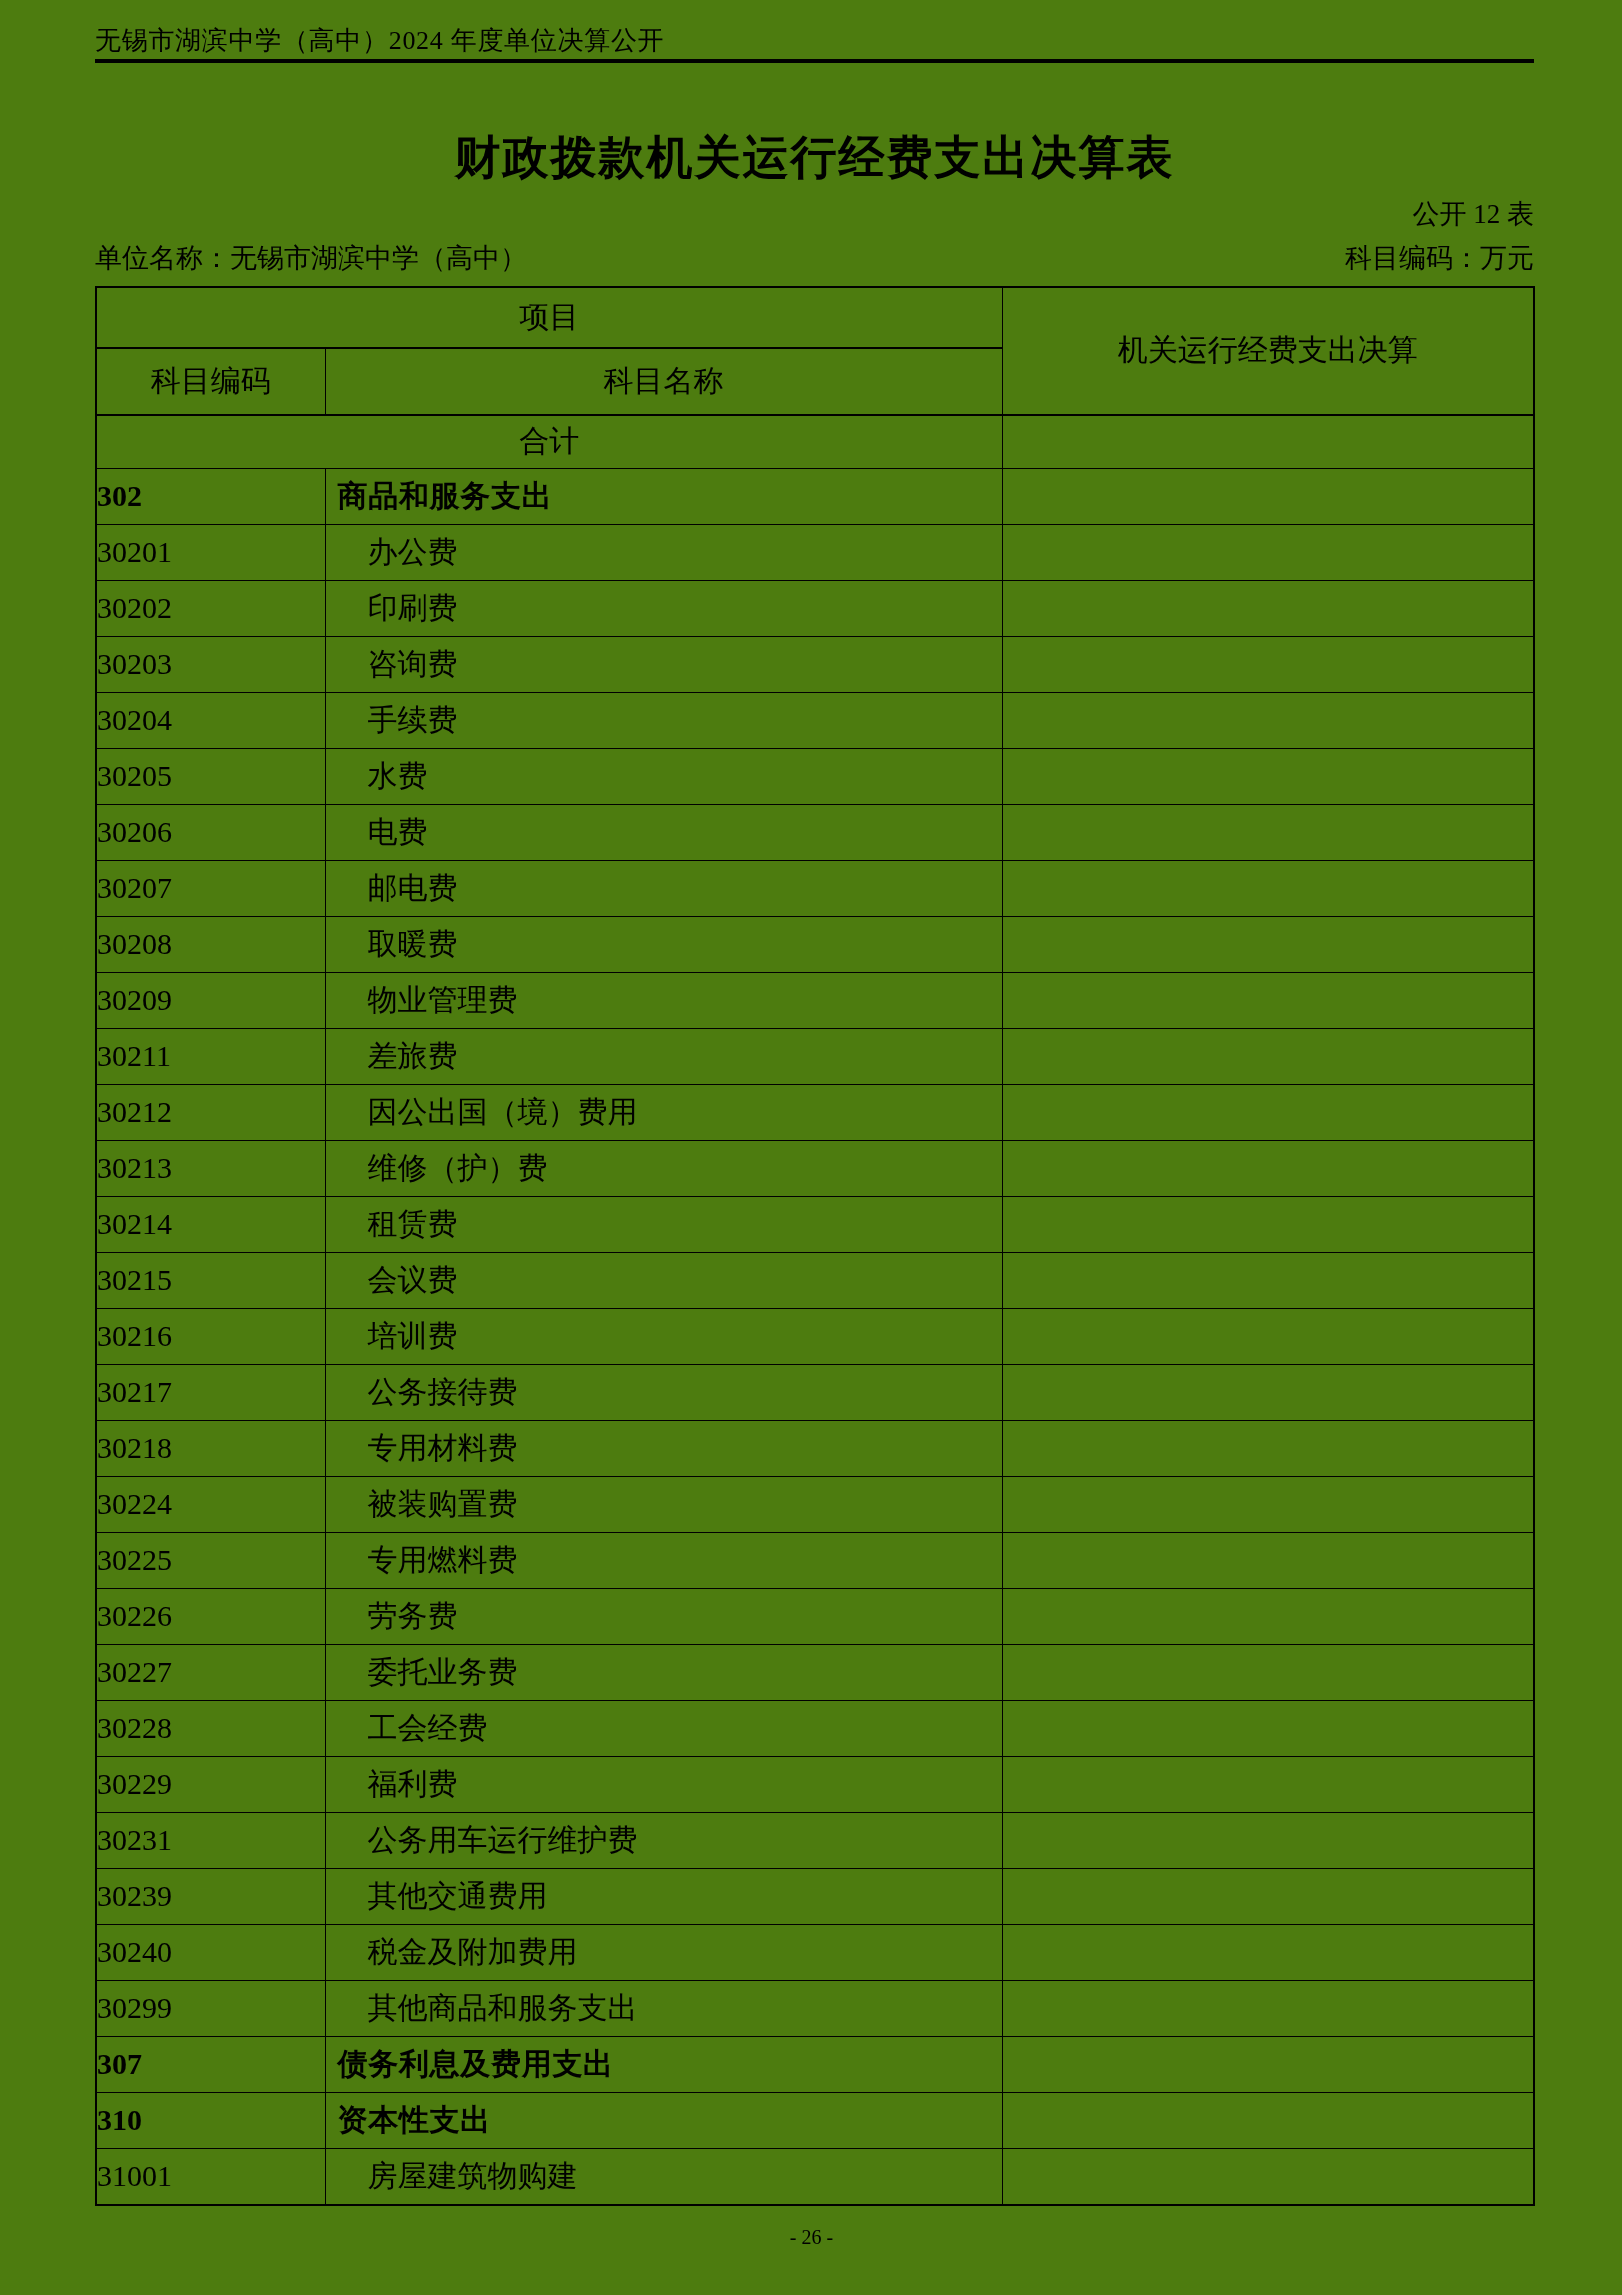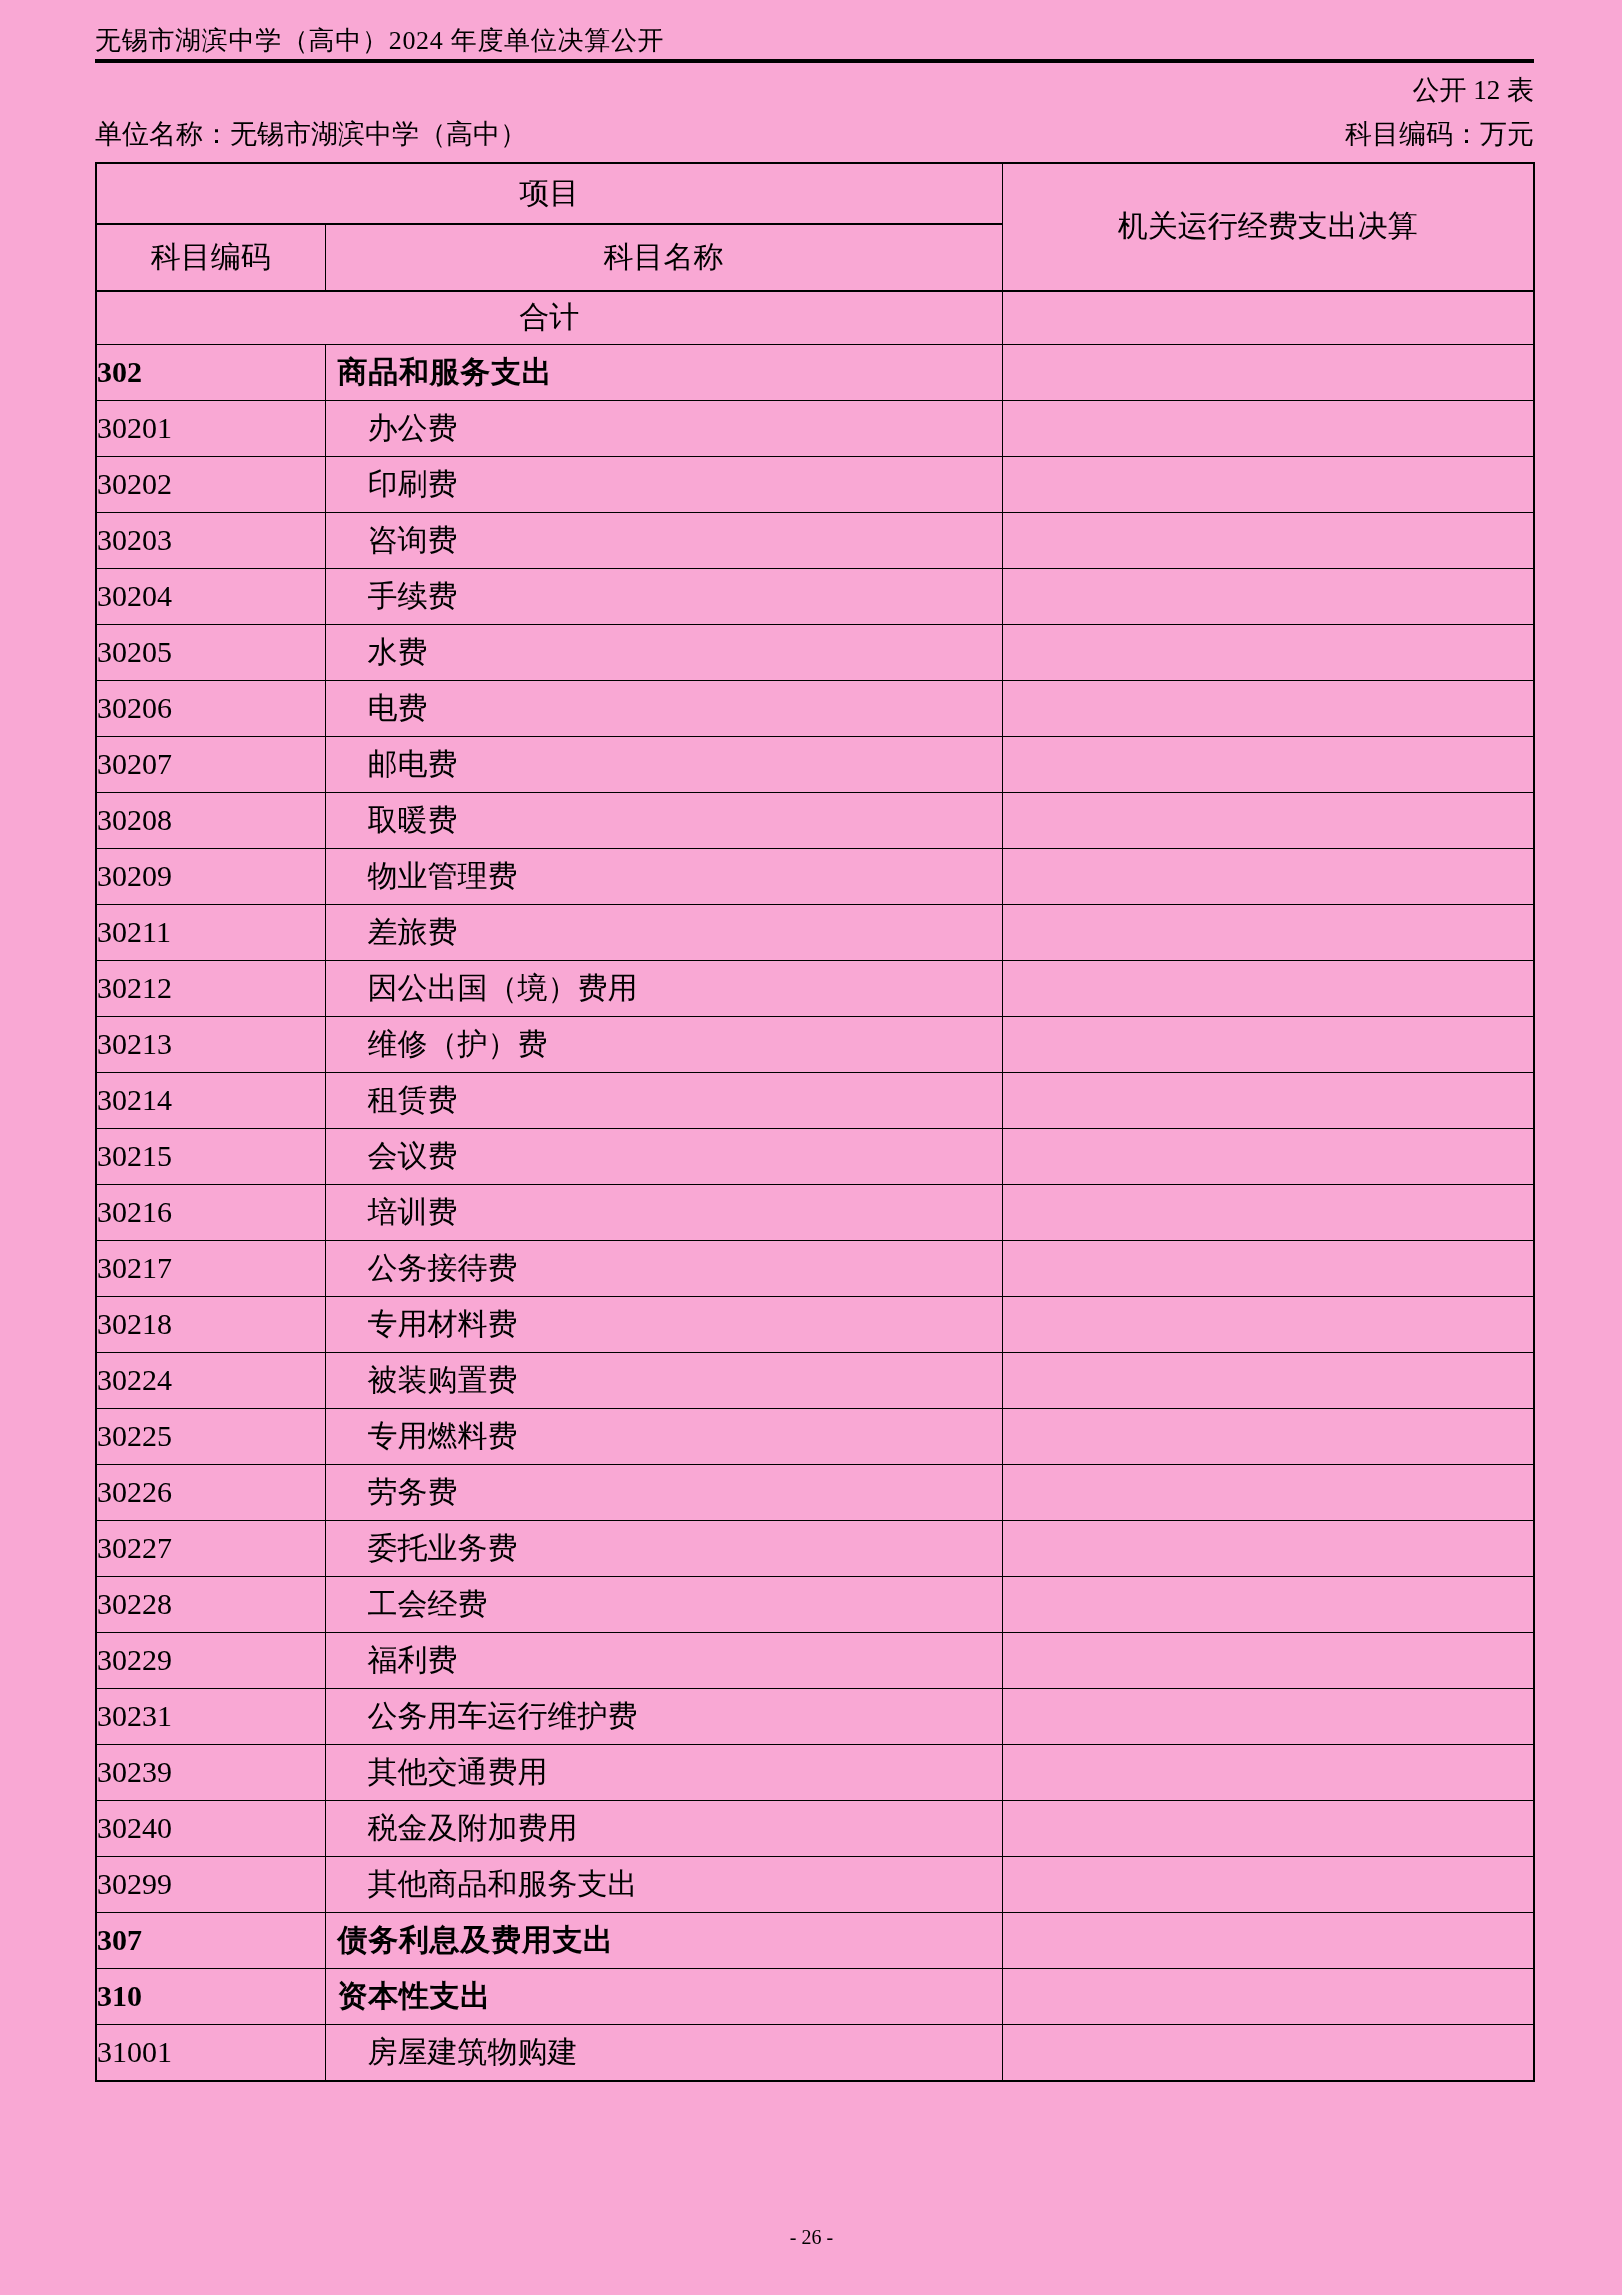--- a/index.html
+++ b/index.html
@@ -1,19 +1,19 @@
 <!DOCTYPE html>
 <html style="font-size:11px"><head>
 <meta charset="utf-8">
 <style>
   html,body{margin:0;padding:0;background:#888;}
   .page{
     position:relative;
     width:1623px;height:2295px;
-    background:#f9a8d4;
+    background:#4d7c0f;
     color:#000;
     font-family:"Liberation Serif","DejaVu Serif",serif;
     overflow:hidden;
   }
   .content{
     position:absolute;
     left:95px;top:0;
     width:1439px;
   }
   .doc-header{
@@ -91,20 +91,21 @@
 </style>
 </head>
 <body>
 
 <div class="page">
   <div class="content">
 
     <div class="doc-header">无锡市湖滨中学（高中）2024 年度单位决算公开</div>
     <div class="header-rule"></div>
 
+    <div class="doc-title">财政拨款机关运行经费支出决算表</div>
 
     <div class="sheet-label">公开 12 表</div>
 
     <div class="meta-row">
       <span>单位名称：无锡市湖滨中学（高中）</span>
       <span>科目编码：万元</span>
     </div>
 
     <table class="fin">
       <colgroup>

